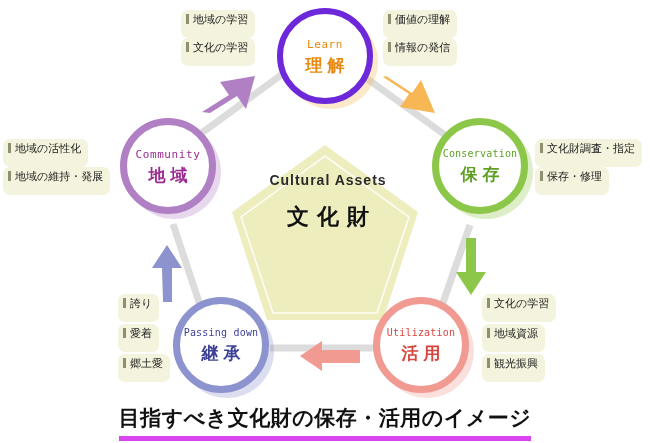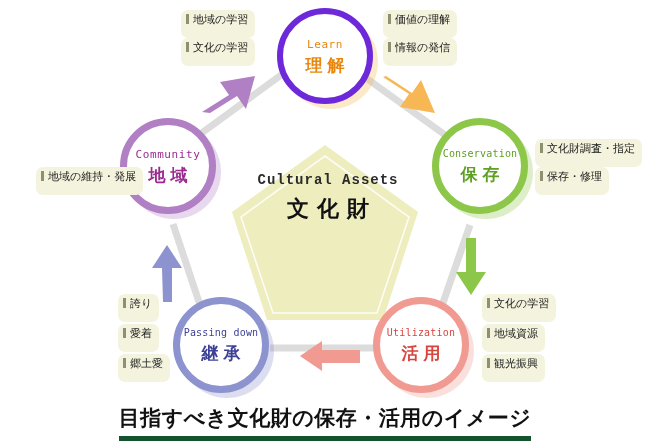--- a/index.html
+++ b/index.html
@@ -97,26 +97,26 @@
 
   
   #center-text {
     position: absolute;
     left: 238px;
     top: 172px;
     width: 180px;
     text-align: center;
   }
   #center-text .en {
-    font-family: Liberation Mono, monospace;
+    font-family: Liberation Sans, sans-serif;
     font-size: 14px;
     font-weight: 700;
     color: #2b2b2b;
     letter-spacing: 1px;
-    margin-bottom: 6px;
+    margin-bottom: 14px;
   }
   #center-text .jp {
     font-family: "DejaVu Serif", "Liberation Serif", serif;
     font-size: 22px;
     font-weight: 700;
     color: #111111;
     letter-spacing: 8px;
     text-indent: 8px;
   }
 
@@ -129,21 +129,21 @@
     text-align: center;
   }
   #caption .txt {
     display: inline-block;
     font-family: "DejaVu Serif", "Liberation Serif", serif;
     font-size: 21px;
     font-weight: 700;
     color: #111111;
     letter-spacing: 0.5px;
     padding-bottom: 4px;
-    border-bottom: 5px solid #14532d;
+    border-bottom: 5px solid #d946ef;
   }
 </style>
 </head>
 <body>
 
 <div id="diagram-root">
 
   <svg class="layer" viewBox="0 0 650 443">
 
     <g>
@@ -231,19 +231,20 @@
   <div class="tag" style="left:535px; top:167px;"><span class="bullet"></span><span>保存・修理</span></div>
 
   <div class="tag" style="left:482px; top:294px;"><span class="bullet"></span><span>文化の学習</span></div>
   <div class="tag" style="left:482px; top:354px;"><span class="bullet"></span><span>観光振興</span></div>
   <div class="tag" style="left:482px; top:324px;"><span class="bullet"></span><span>地域資源</span></div>
 
   <div class="tag" style="left:118px; top:294px;"><span class="bullet"></span><span>誇り</span></div>
   <div class="tag" style="left:118px; top:324px;"><span class="bullet"></span><span>愛着</span></div>
   <div class="tag" style="left:118px; top:354px;"><span class="bullet"></span><span>郷土愛</span></div>
 
-  <div class="tag" style="left:3px; top:167px;margin-left:33px;"><span class="bullet"></span><span>地域の維持・発展</span></div>
+  <div class="tag" style="left:3px; top:139px;"><span class="bullet"></span><span>地域の活性化</span></div>
+  <div class="tag" style="left:3px; top:167px;"><span class="bullet"></span><span>地域の維持・発展</span></div>
 
   <div id="caption">
     <span class="txt">目指すべき文化財の保存・活用のイメージ</span>
   </div>
 
 </div>
 
 </body></html>

